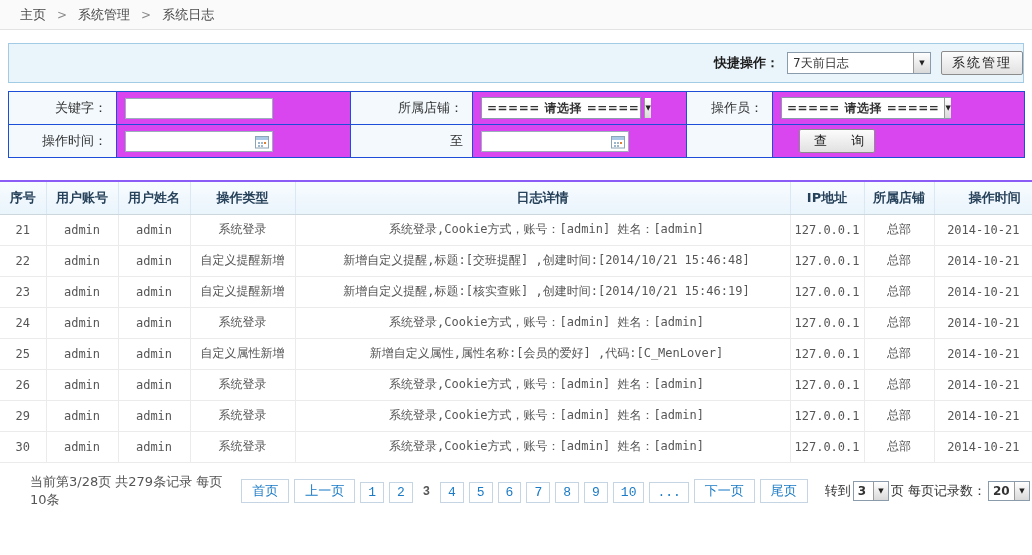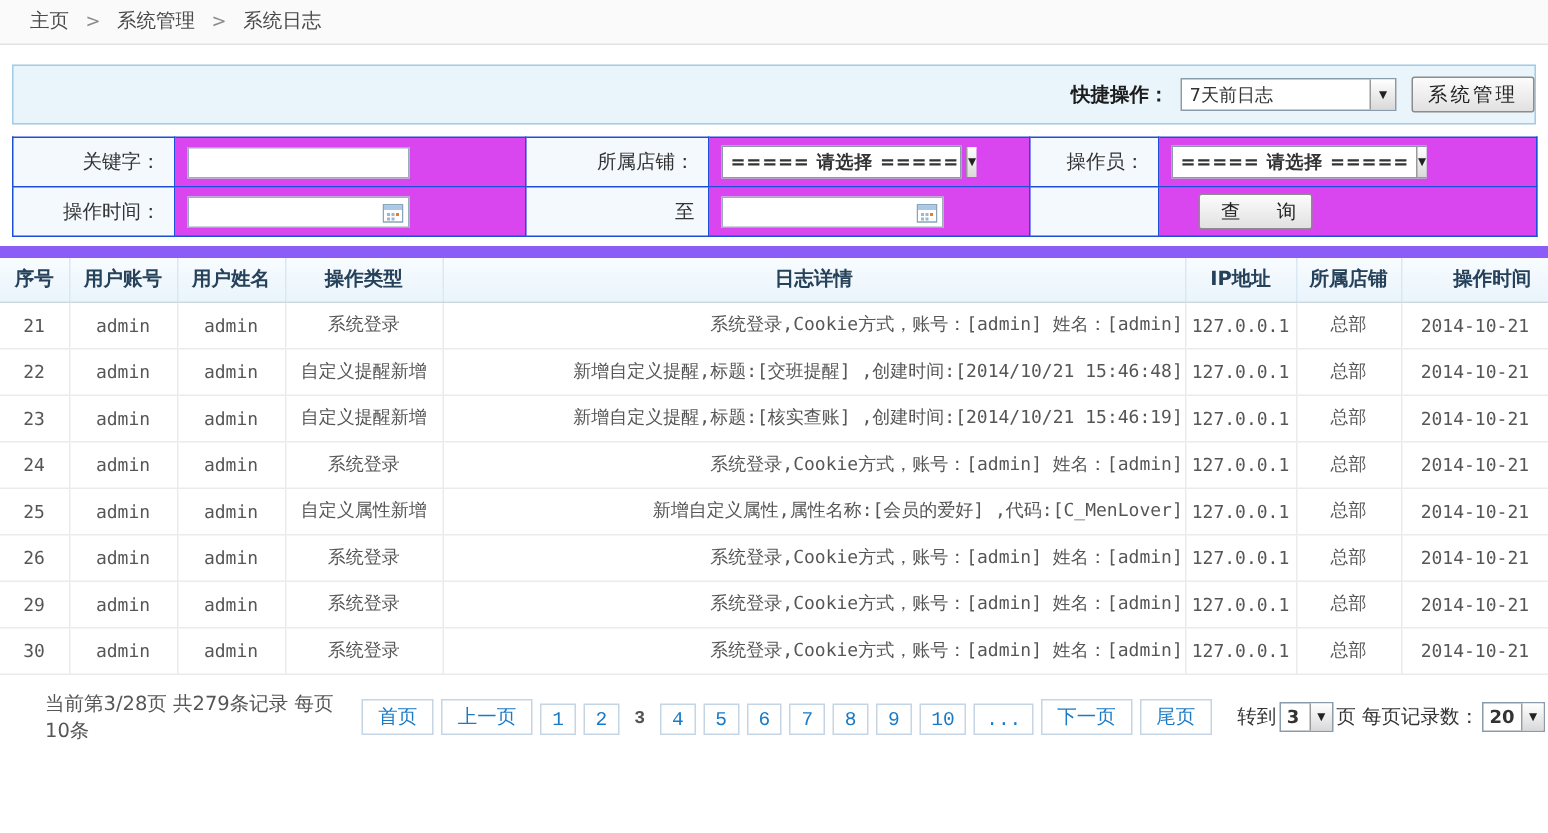--- a/index.html
+++ b/index.html
@@ -44,32 +44,32 @@
   td.label-cell { background:#f3f9fd; text-align:right; padding-right:9px; color:#333; }
   td.input-cell { background:#d946ef; padding-left:8px; }
 
   input.text { border:1px solid #9cadbb; height:21px; width:148px;
     font-size:12px; padding:0 4px; font-family:"DejaVu Sans Mono",monospace; }
   .date-wrap { position:relative; display:inline-block; }
   .date-wrap input.text { padding-right:20px; }
   .cal-icon { position:absolute; right:4px; top:4px; cursor:pointer; }
 
   
-  table.logtable { width:1032px; margin-top:6px; border-collapse:collapse;
-    table-layout:fixed; border-top:8px solid #8b5cf6; font-size:12px; }
+  table.logtable { width:1032px; margin-top:22px; border-collapse:collapse;
+    table-layout:fixed; border-top:2px solid #8b5cf6; font-size:12px; }
   .logtable thead th { background:linear-gradient(#f8fcff,#e9f4fb);
     border-bottom:1px solid #ccd6dd; border-right:1px solid #d9e8f3;
     height:33px; font-size:13px; color:#26415a; font-weight:bold; }
   .logtable thead th:last-child { border-right:none;padding-left:24px; }
   .logtable tbody td { border-bottom:1px solid #ebebeb; border-right:1px solid #ebebeb;
     height:31px; text-align:center; color:#565656;
     font-family:"DejaVu Sans Mono","DejaVu Sans",monospace; font-size:12px;
     overflow:hidden; white-space:nowrap; }
   .logtable tbody td:last-child { border-right:none; }
-  .logtable tbody td.detail { text-align:right; padding-left:9px; }
+  .logtable tbody td.detail { text-align:center; padding-left:9px; }
 
   
   .footer { display:flex; align-items:center; padding:10px 0 0 30px;
     font-size:13px; color:#555; }
   .pager { display:flex; align-items:flex-end; margin-left:13px;font-family:Liberation Mono, monospace; }
   .pglink { border:1px solid #c5d5e3; color:#1a7ac6; background:#fff;
     padding:2px 7px; font-size:13px; margin-right:5px; cursor:pointer; white-space:nowrap; }
   .pglink.wide { padding:2px 10px; }
   .pglink.current { border:1px solid transparent; background:transparent;
     color:#555; font-weight:bold; font-size:12px; padding:2px 4px; cursor:default; }

